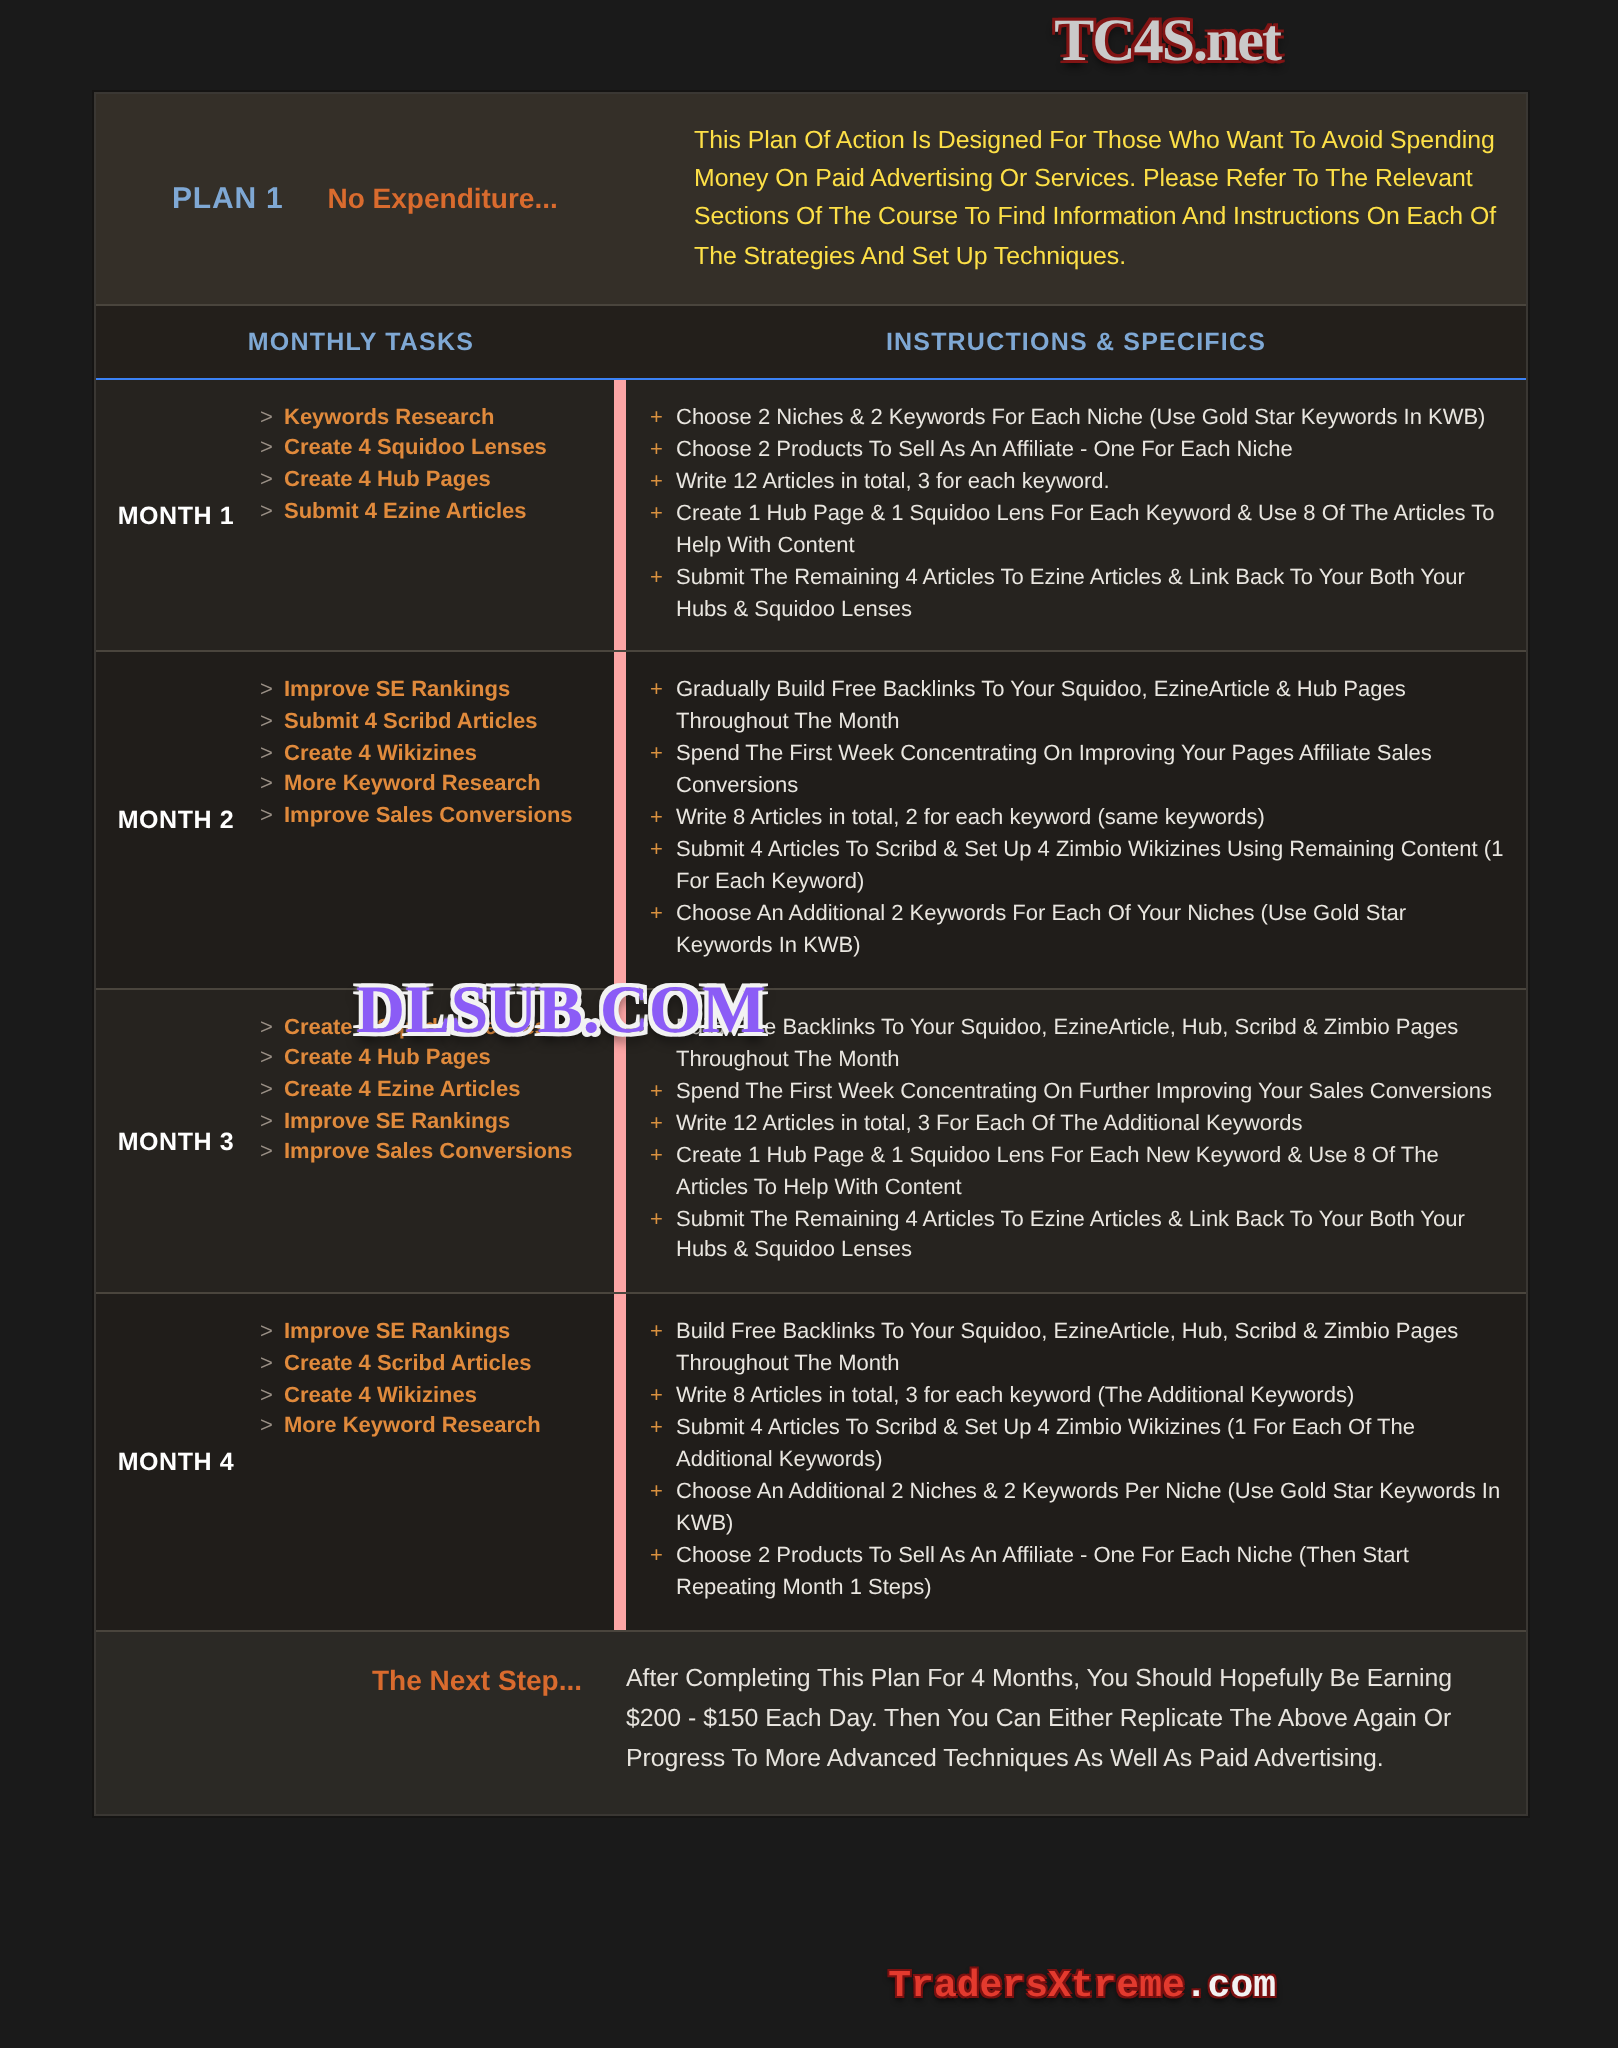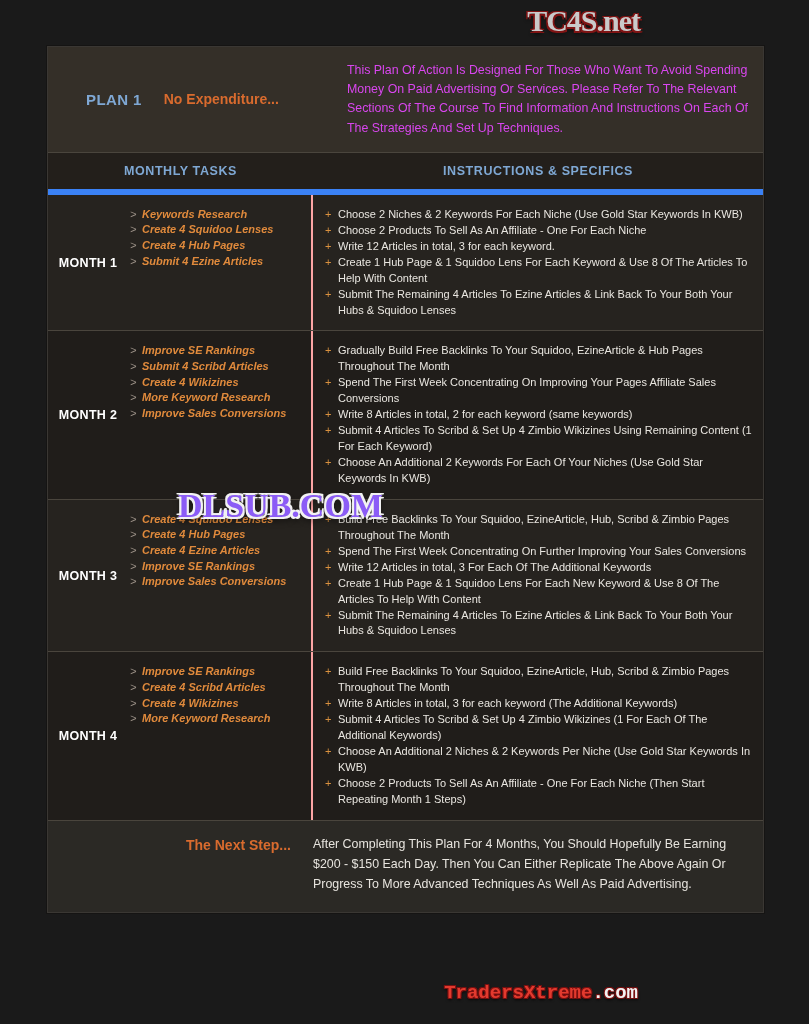--- a/index.html
+++ b/index.html
@@ -113,31 +113,31 @@
     letter-spacing: 0.4px;
     margin-right: 22px;
   }
   .plan-sub {
     color: #d96b2e;
     font-weight: bold;
     font-size: 14px;
   }
   .hdr-right {
     flex: 1;
-    color: #d946ef;
+    color: #fde047;
     font-size: 12.4px;
     line-height: 1.55;
     padding: 0 14px 0 10px;
     box-sizing: border-box;
   }
 
   
   .colhead {
     background: #231f1b;
-    border-bottom: 6px solid #3b82f6;
+    border-bottom: 1px solid #3b82f6;
     padding: 11px 0;
   }
   .colhead .c1 {
     width: 265px;
     flex: 0 0 265px;
     text-align: center;
     color: #7fa8d4;
     font-weight: bold;
     font-size: 12.5px;
     letter-spacing: 0.6px;
@@ -167,22 +167,21 @@
     color: #ffffff;
     font-weight: bold;
     font-size: 12.5px;
     letter-spacing: 0.3px;
   }
   .m-tasks {
     width: 185px;
     flex: 0 0 185px;
     padding: 12px 8px 12px 0;
     box-sizing: border-box;
-    border-right: 2px solid #fca5a5;
-    font-style: italic;
+    border-right: 6px solid #fca5a5;
   }
   .m-tasks ul, .m-instr ul {
     list-style: none;
     margin: 0;
     padding: 0;
   }
   .m-tasks li {
     color: #e08a3c;
     font-size: 11px;
     font-weight: bold;

